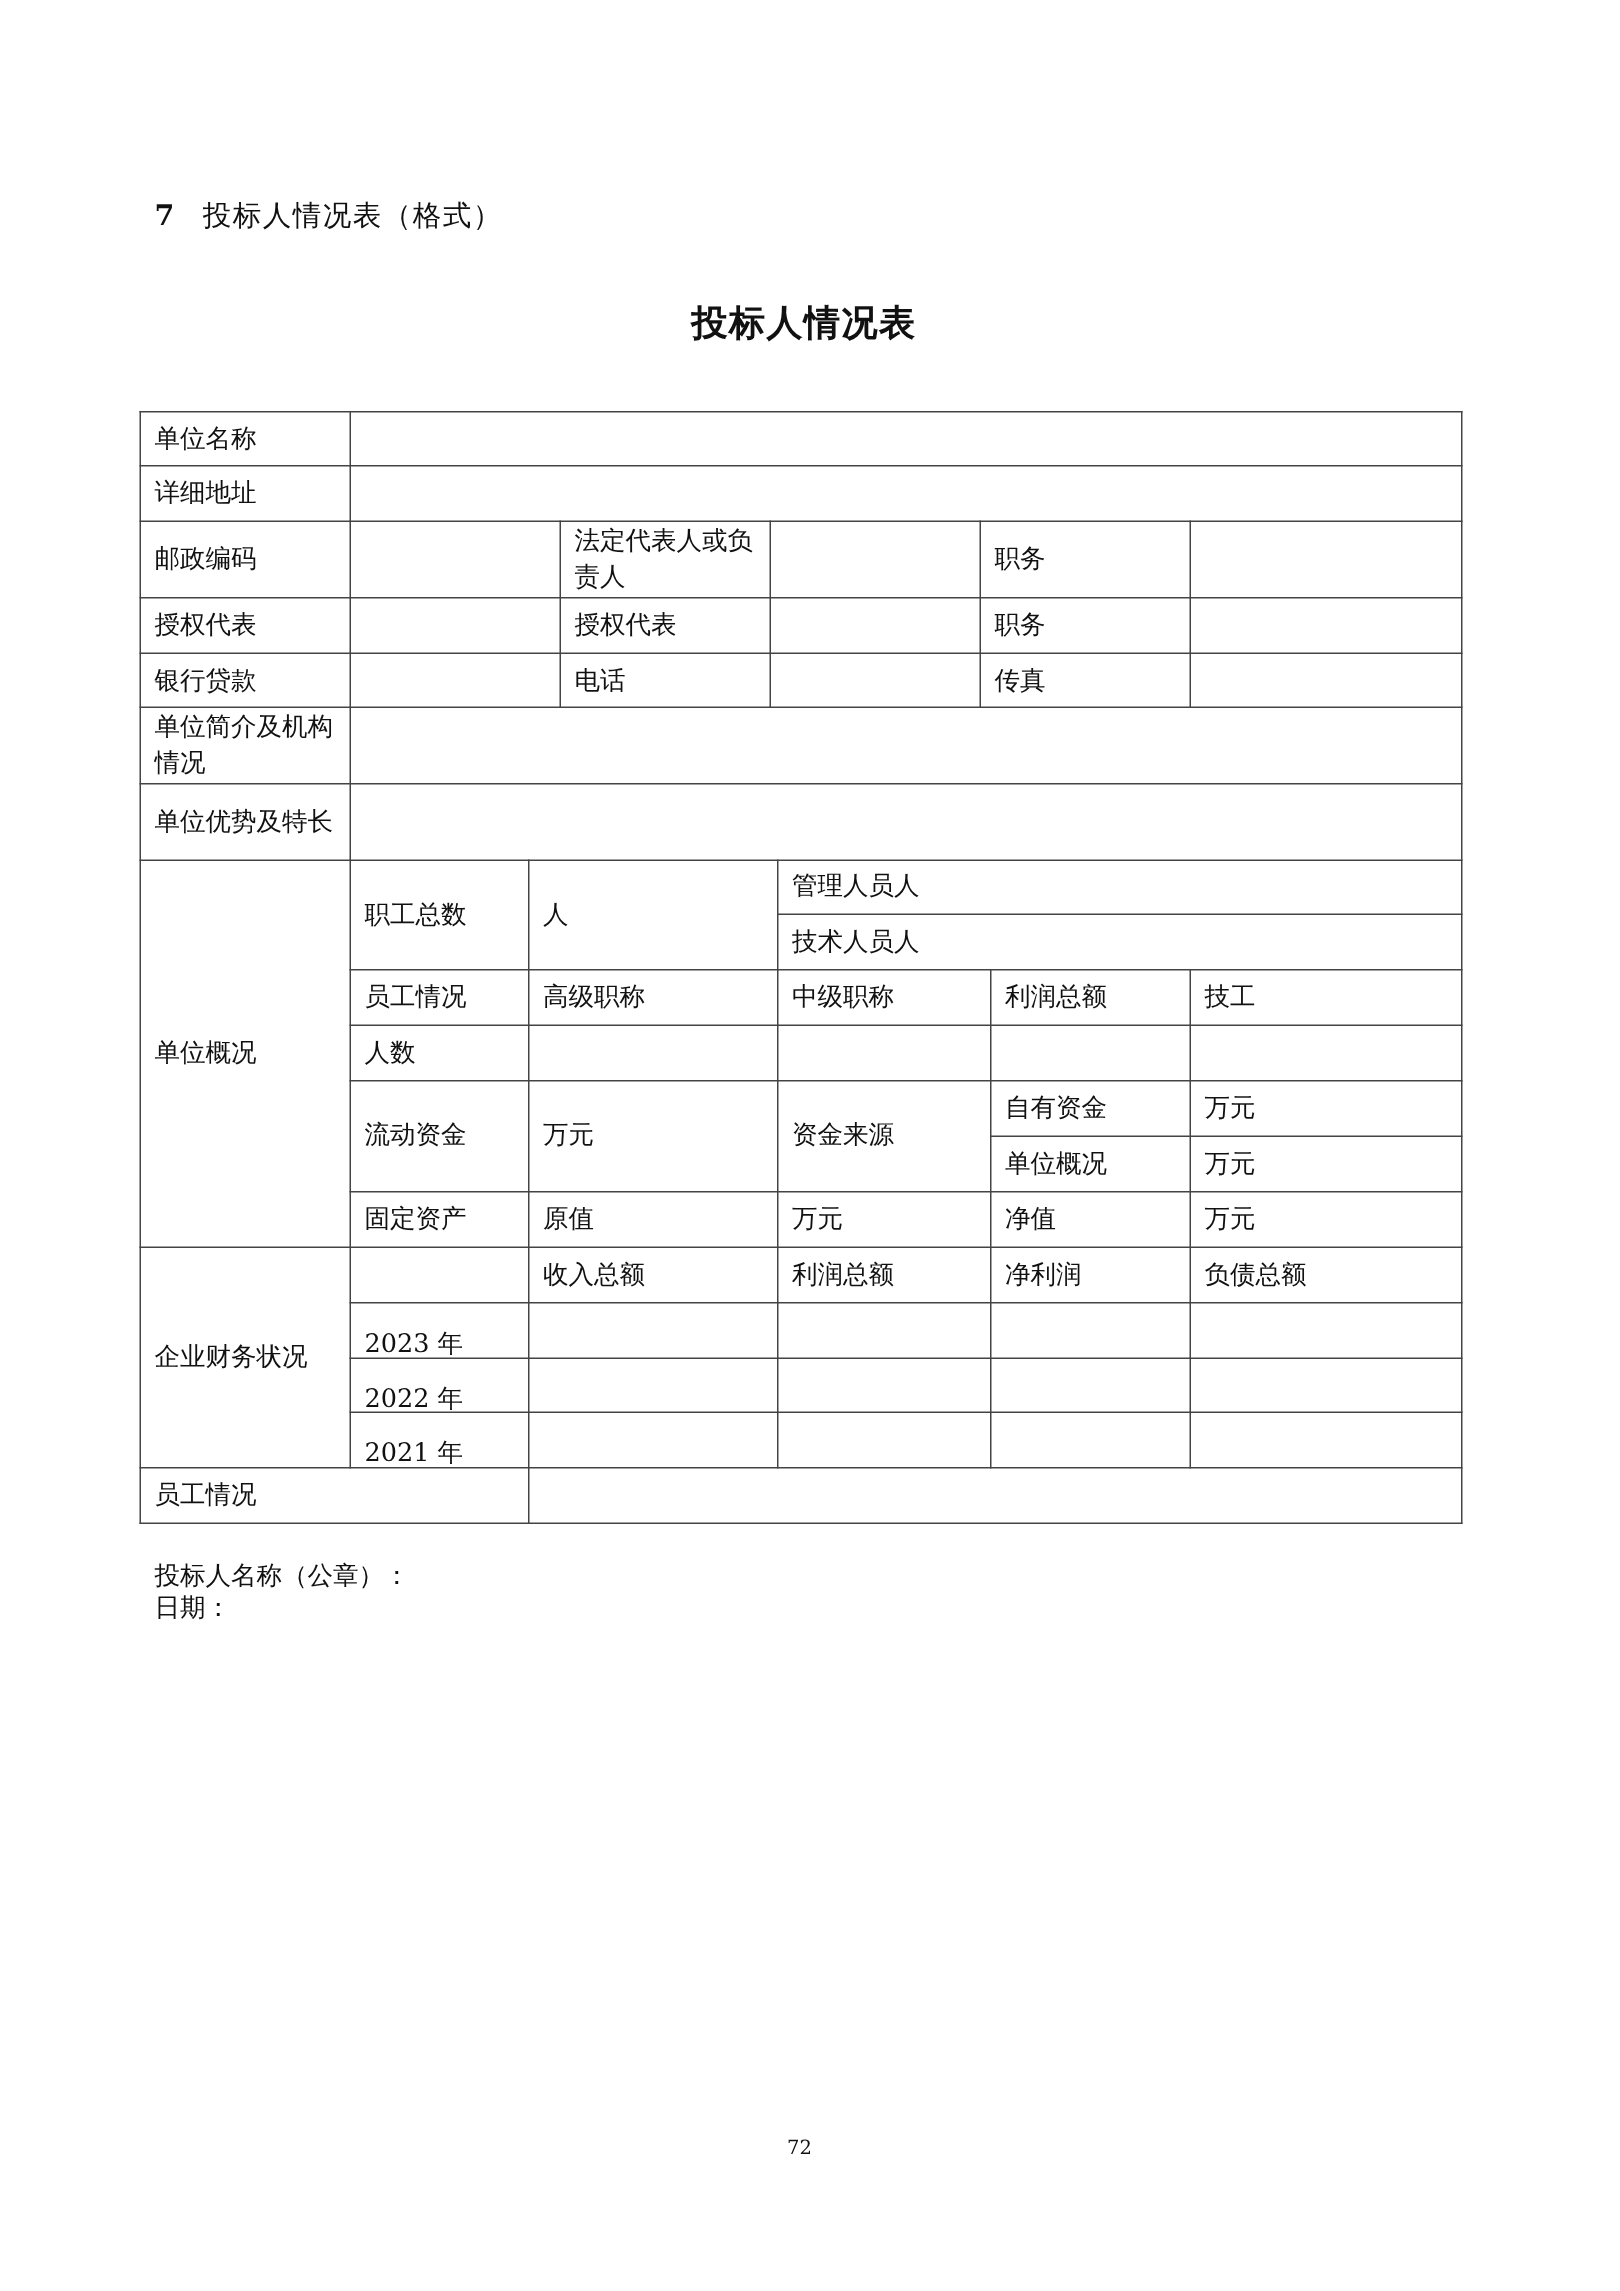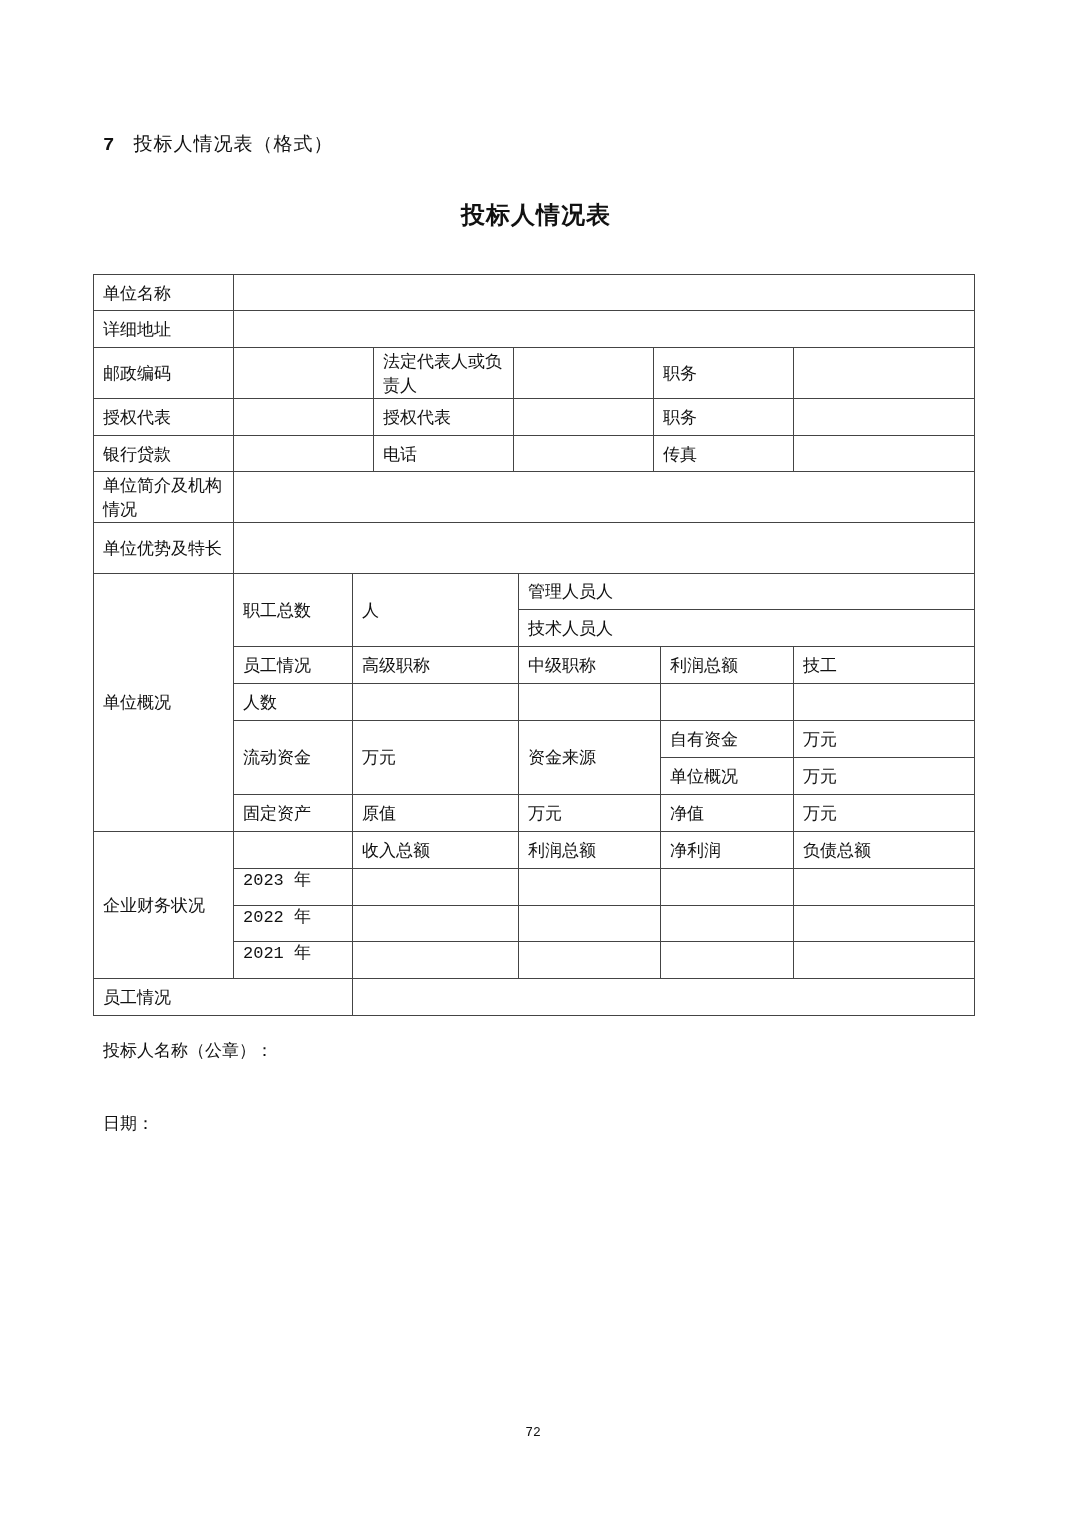--- a/index.html
+++ b/index.html
@@ -1,26 +1,26 @@
 <!DOCTYPE html>
 <html><head>
 <meta charset="utf-8">
 <style>
   html, body { margin:0; padding:0; background:#fff; }
   body { width:1080px; height:1527px; position:relative; overflow:hidden;
          font-family: "DejaVu Serif", "Liberation Serif", serif; color:#111; }
-  .abs { position:absolute;font-family:Liberation Mono, monospace; }
+  .abs { position:absolute; }
   .heading { left:103px; top:131px; font-size:19px; letter-spacing:1px; }
   .heading .num { font-weight:bold; margin-right:18px; }
   .title { left:0; width:1072px; top:199px; text-align:center; font-size:24px; font-weight:bold;
            font-family: "DejaVu Sans", "Liberation Sans", sans-serif; letter-spacing:1px; }
   .hl { position:absolute; height:1px; background:#444; }
   .vl { position:absolute; width:1px; background:#444; }
   .cell { position:absolute; font-size:17px; line-height:24px; display:flex; align-items:center; padding-left:10px; box-sizing:border-box; }
-  .cell.top { align-items:flex-start; padding-top:1px;font-family:Liberation Mono, monospace; }
+  .cell.top { align-items:flex-start; padding-top:16px; }
   .sig { left:103px; font-size:17px; }
   .pageno { left:0; width:1066px; text-align:center; top:1425px; font-size:13px; }
 </style>
 </head>
 <body>
 
 <div class="abs heading">
   <span class="num">7</span><span>投标人情况表（格式）</span>
 </div>
 <div class="abs title">投标人情况表</div>
@@ -146,15 +146,15 @@
   <div class="cell" style="left:352px;top:941px;width:166px;height:37px"></div>
   <div class="cell" style="left:518px;top:941px;width:142px;height:37px"></div>
   <div class="cell" style="left:660px;top:941px;width:133px;height:37px"></div>
   <div class="cell" style="left:793px;top:941px;width:181px;height:37px"></div>
 
   <div class="cell" style="left:93px;top:978px;width:259px;height:37px">员工情况</div>
   <div class="cell" style="left:352px;top:978px;width:622px;height:37px"></div>
 </div>
 
 <div class="abs sig" style="top:1039px">投标人名称（公章）：</div>
-<div class="abs sig" style="top:1112px">日期：</div>
+<div class="abs sig" style="top:1060px">日期：</div>
 
 <div class="abs pageno">72</div>
 
 </body></html>

